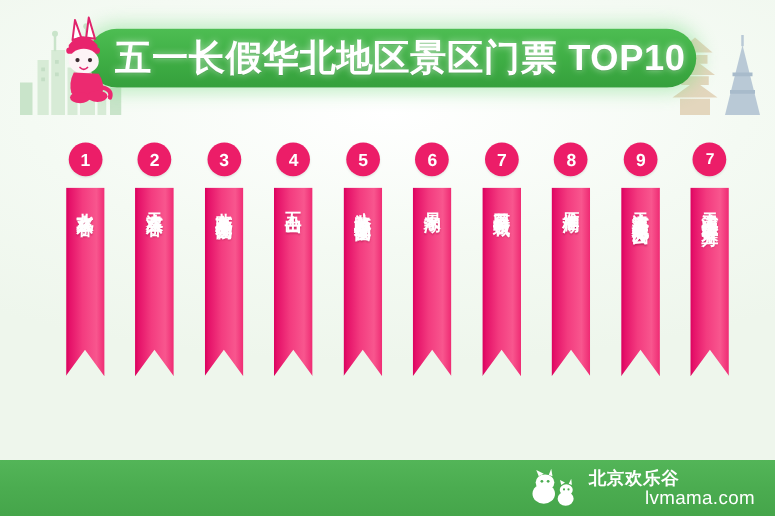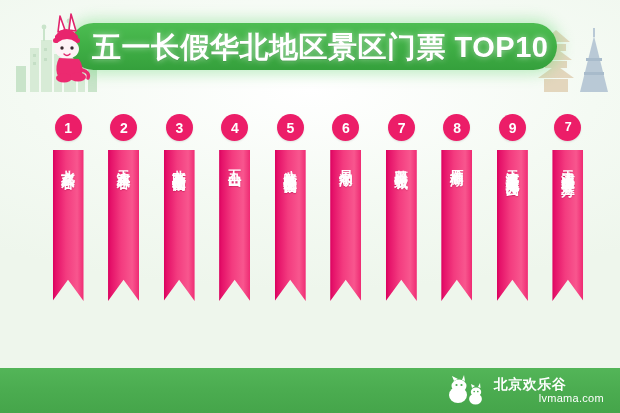--- a/index.html
+++ b/index.html
@@ -85,21 +85,21 @@
     position:absolute;left:30px;top:14px;
     color:#ffffff;font-size:13px;letter-spacing:.5px;
     white-space:nowrap;opacity:.97;
   }
   #footer-logo{
     position:absolute;right:16px;top:6px;height:33px;
     display:flex;align-items:center;gap:6px;
   }
   .logo-word{display:flex;flex-direction:column;line-height:1;}
   .logo-cn{color:#fff;font-size:14px;font-weight:bold;letter-spacing:.5px;}
-  .logo-en{color:#fff;font-size:11px;letter-spacing:.3px;margin-top:2px;padding-left:45px;}
+  .logo-en{color:#fff;font-size:15px;letter-spacing:.3px;margin-top:2px;padding-left:45px;}
 </style>
 </head>
 <body>
 
 <div id="stage">
 
   <svg id="deco-left" viewBox="0 0 120 80">
     <g fill="#d7ebd6">
       <rect x="22" y="34" width="9" height="44"></rect>
       <rect x="33" y="26" width="11" height="52"></rect>

